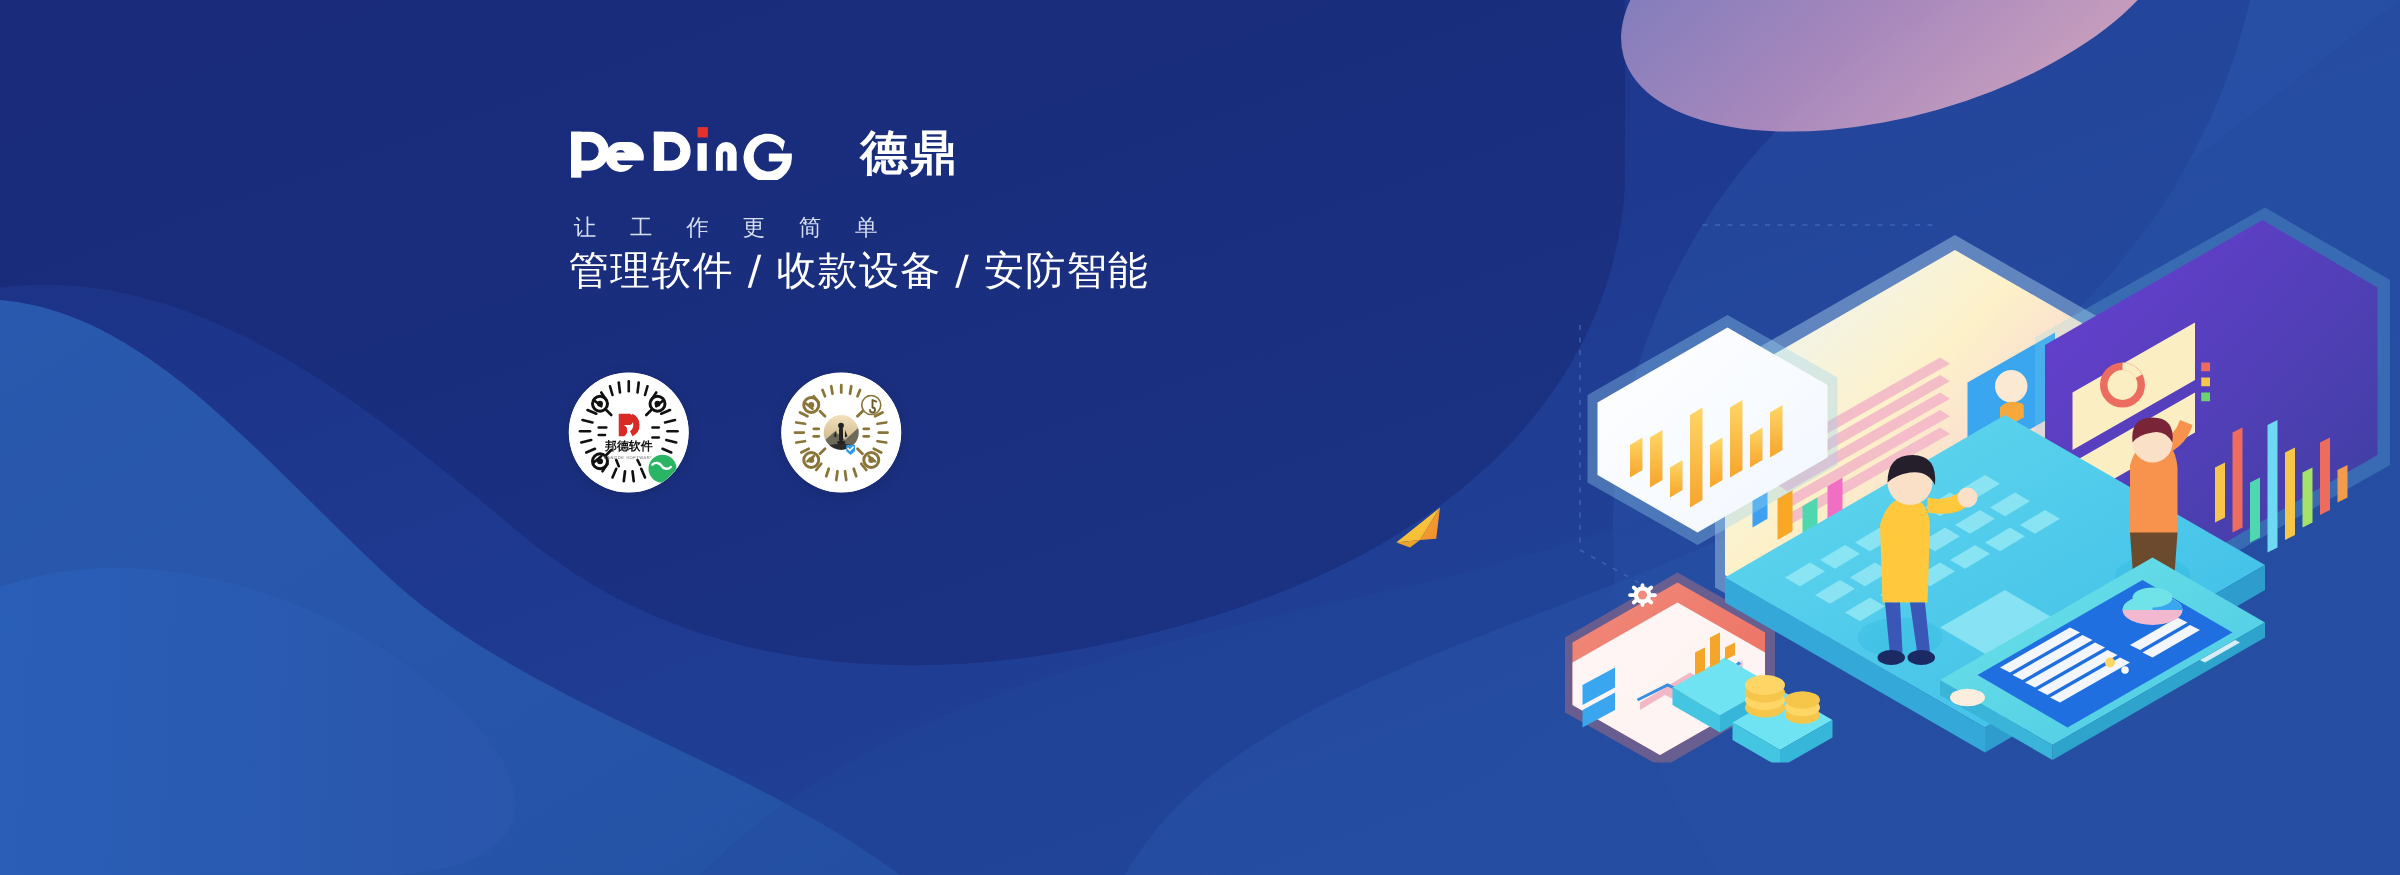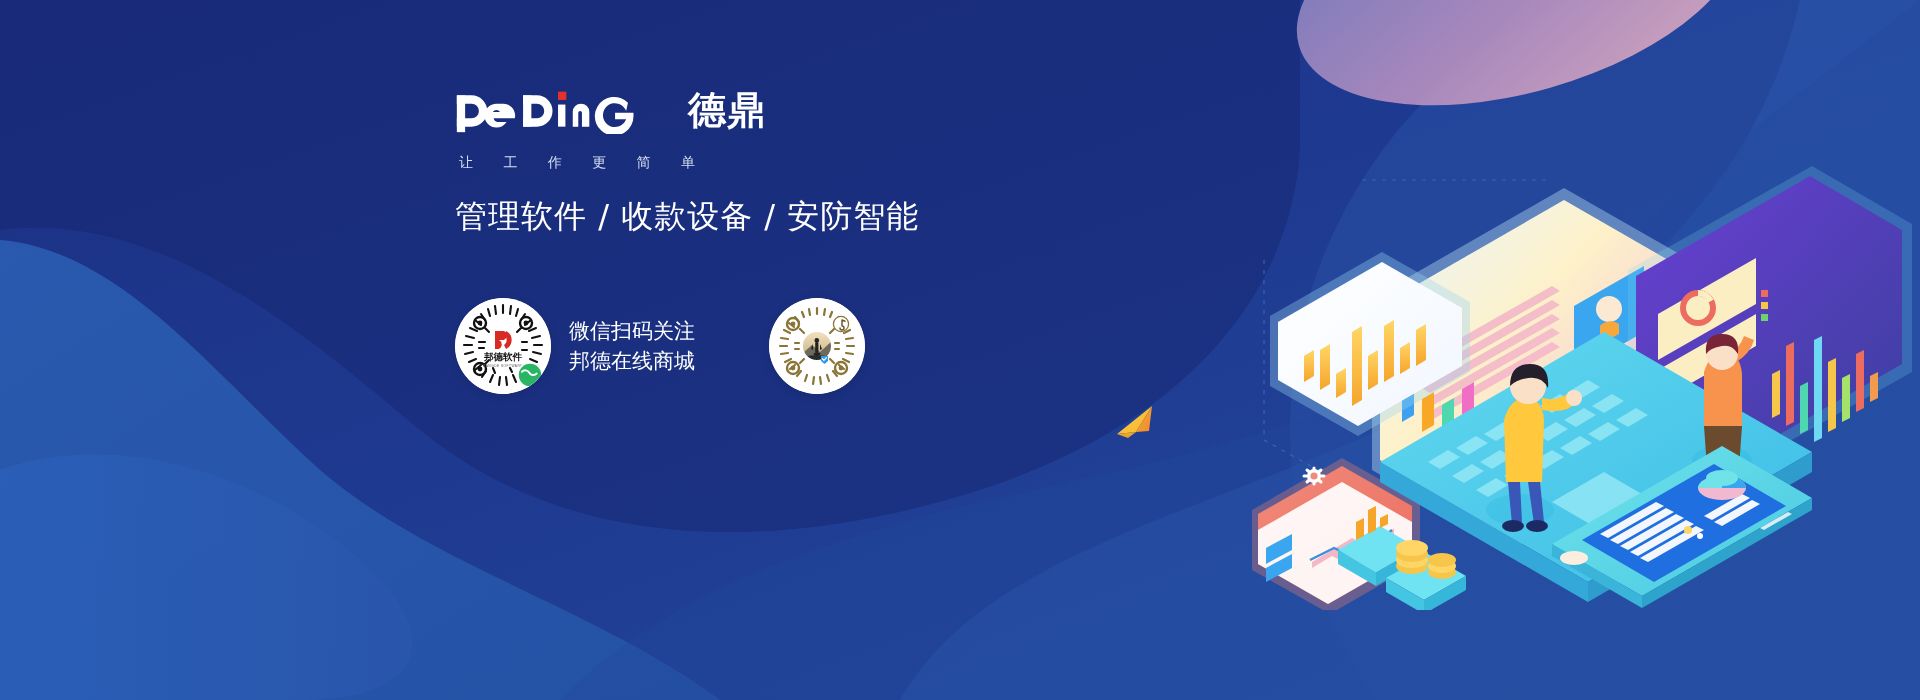--- a/index.html
+++ b/index.html
@@ -17,32 +17,32 @@
   .bg-layer svg{display:block;width:1920px;height:700px;}
 
   
   .content{
     position:absolute;left:455px;top:88px;width:760px;height:520px;
     z-index:5;
   }
 
   
   .logo-block{position:relative;height:92px;}
-  .logo-row{display:flex;gap:16px;height:56px;}
+  .logo-row{display:flex;align-items:flex-end;gap:16px;height:56px;}
   .logo-mark{position:relative;height:46px;}
   .logo-mark svg{display:block;height:46px;}
   .logo-cn{
     color:#ffffff;font-size:38px;line-height:44px;font-weight:700;
     letter-spacing:1px;
     font-family:"DejaVu Sans","Liberation Sans",sans-serif;
   }
   .logo-tagline{
-    margin-top:10px;margin-left:4px;
-    color:#d6dff2;font-size:14px;letter-spacing:11px;font-weight:500;
-    font-family:Liberation Mono, monospace;
+    margin-top:26px;margin-left:4px;
+    color:#d6dff2;font-size:18px;letter-spacing:11px;font-weight:500;
+    font-family:Liberation Sans, sans-serif;
   }
 
   
   .headline{
     margin-top:62px;
     color:#9ed6e6;
     font-size:64px;line-height:74px;font-weight:400;letter-spacing:2px;
     font-family:"DejaVu Sans","Liberation Sans",sans-serif;
     white-space:nowrap;
   }
@@ -224,24 +224,20 @@
               <text x="48" y="62" font-size="9.5" font-weight="bold" fill="#111" text-anchor="middle" font-family="'DejaVu Sans',sans-serif">邦德软件</text>
               <text x="48" y="69" font-size="3.2" fill="#555" text-anchor="middle" letter-spacing="0.5" font-family="'Liberation Sans',sans-serif">BANGDE SOFTWARE</text>
             </g>
 
             <g>
               <circle cx="75" cy="77" r="13" fill="#ffffff"></circle>
               <circle cx="75" cy="77" r="11.2" fill="#2ab564"></circle>
               <path d="M70,74 a5,5 0 0 1 8,1 a5,5 0 0 0 8,1" fill="none" stroke="#fff" stroke-width="2.1" stroke-linecap="round" transform="translate(-3,2) scale(0.92) translate(6,4)"></path>
             </g>
           </svg>
-        </div>
-        <div class="qr-text">
-          <div>微信扫码关注</div>
-          <div>邦德在线商城</div>
         </div>
       </div>
 
       <div class="qr-item">
         <div class="qr-code">
           <svg viewBox="0 0 96 96" xmlns="http://www.w3.org/2000/svg">
             <defs>
               <clipPath id="avClip">
                   <circle cx="48" cy="48" r="15"></circle>
                 </clipPath>

